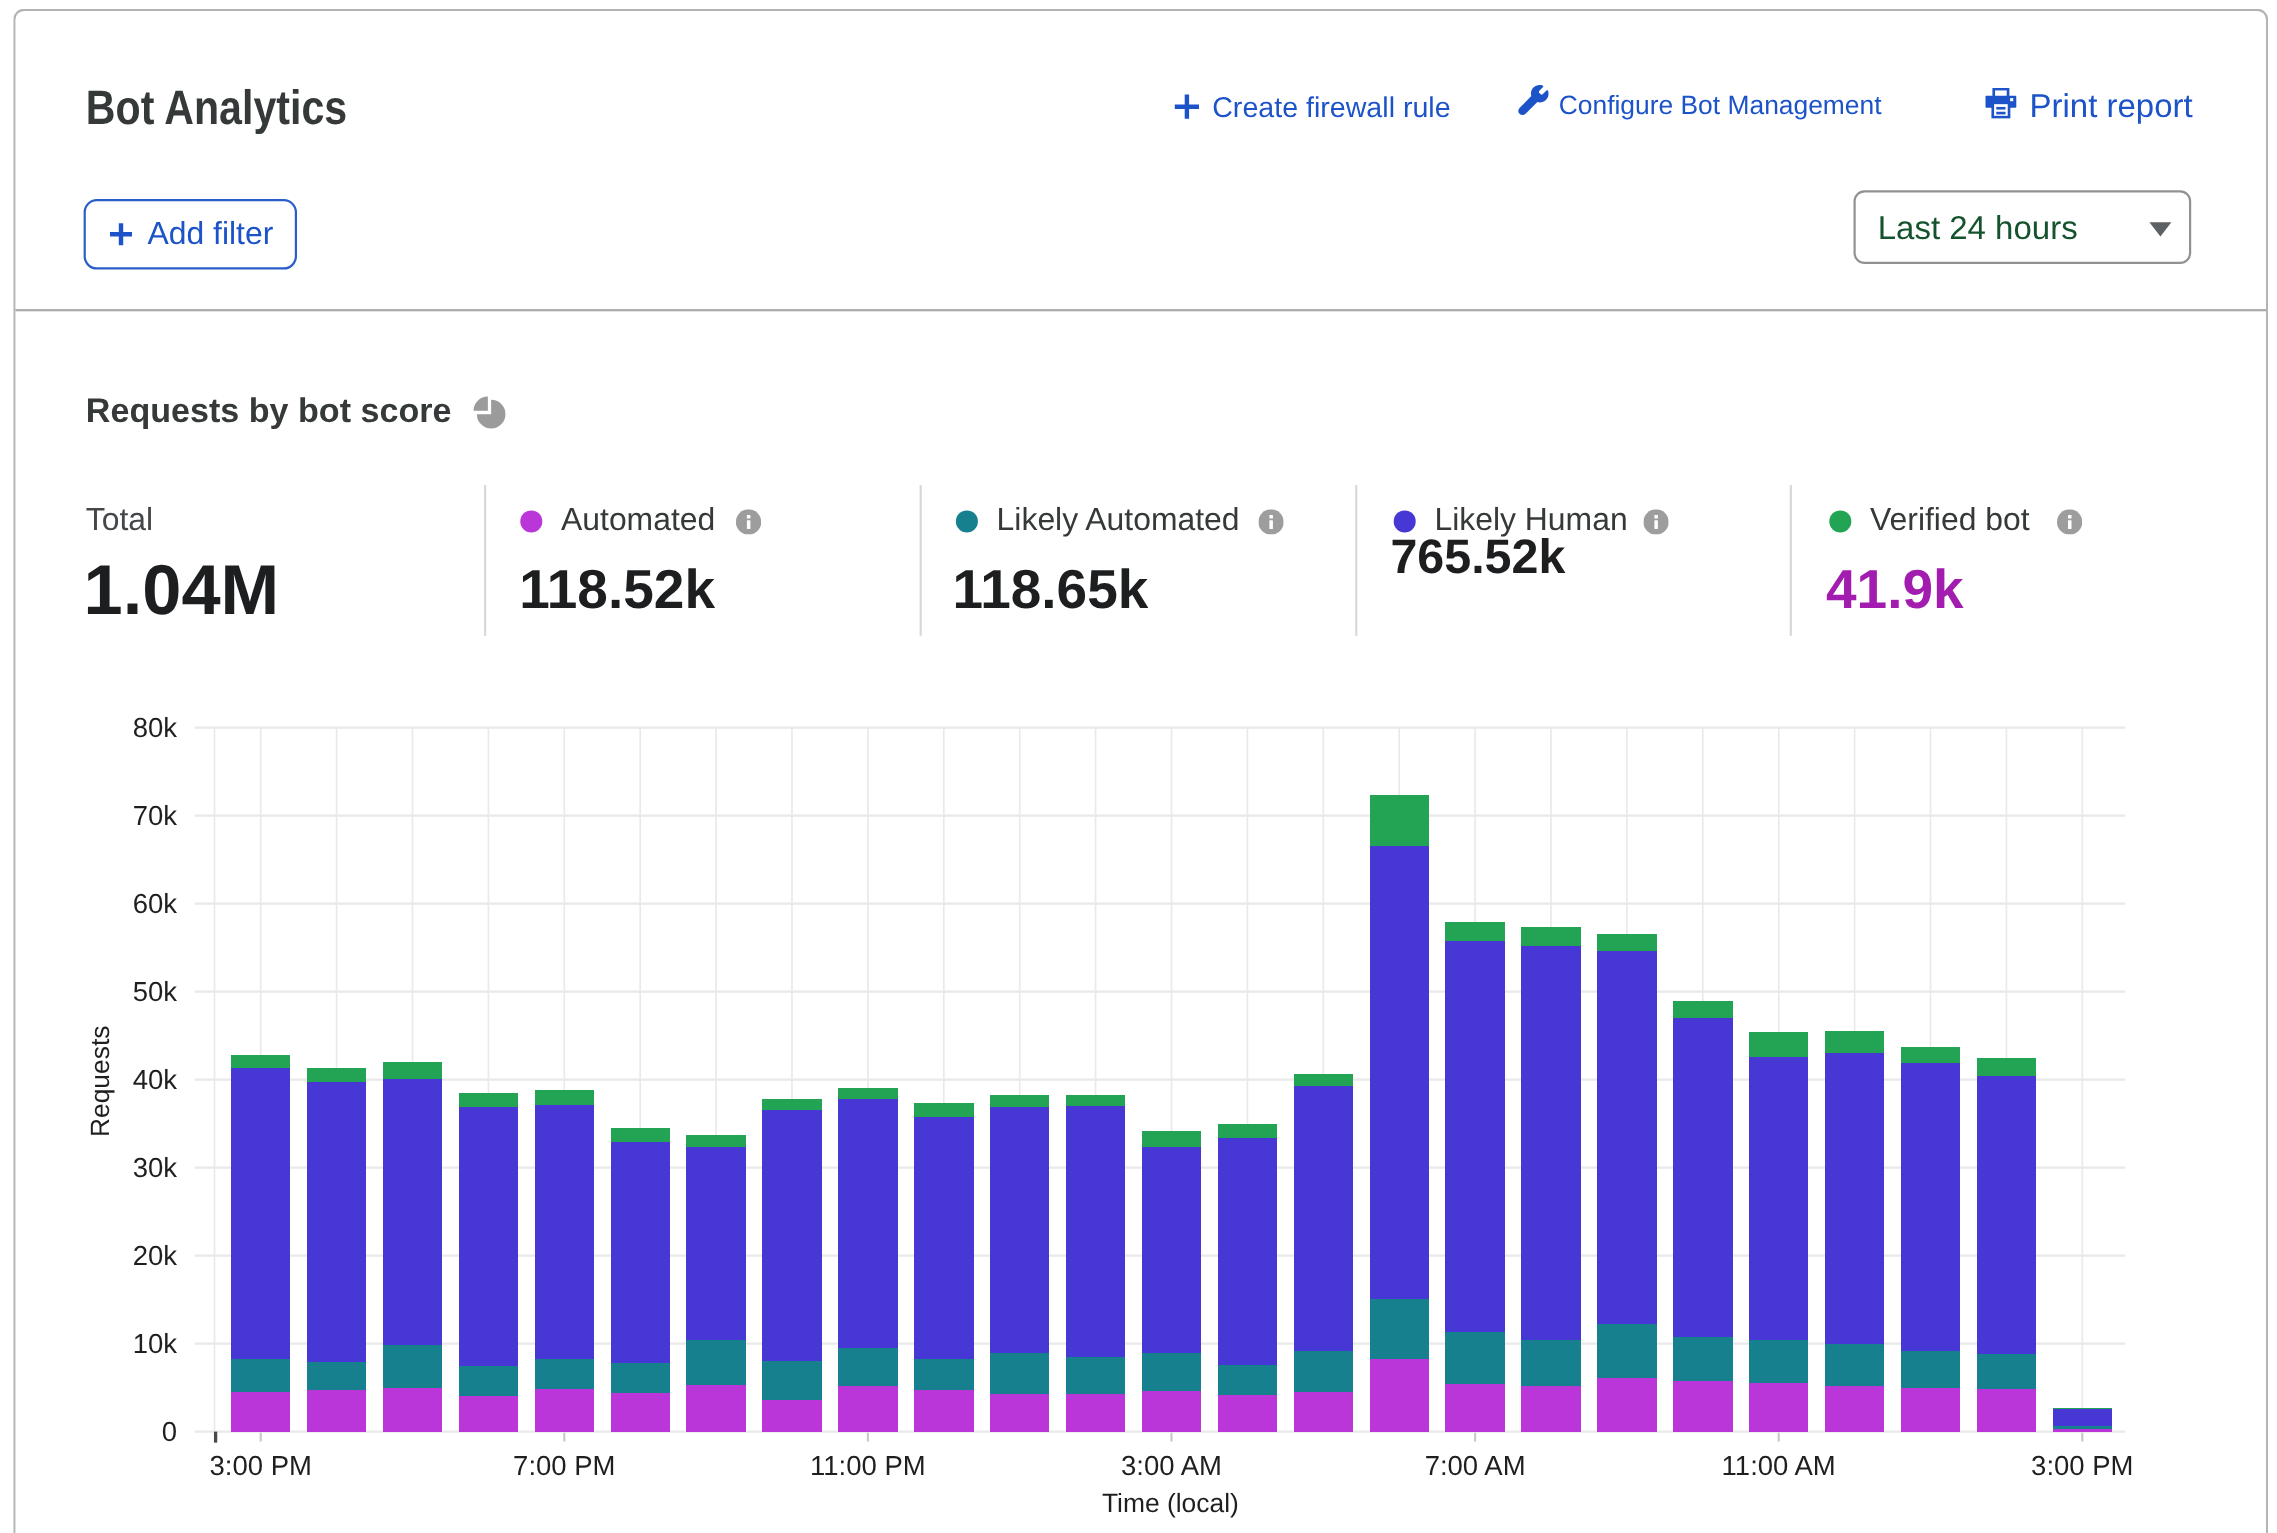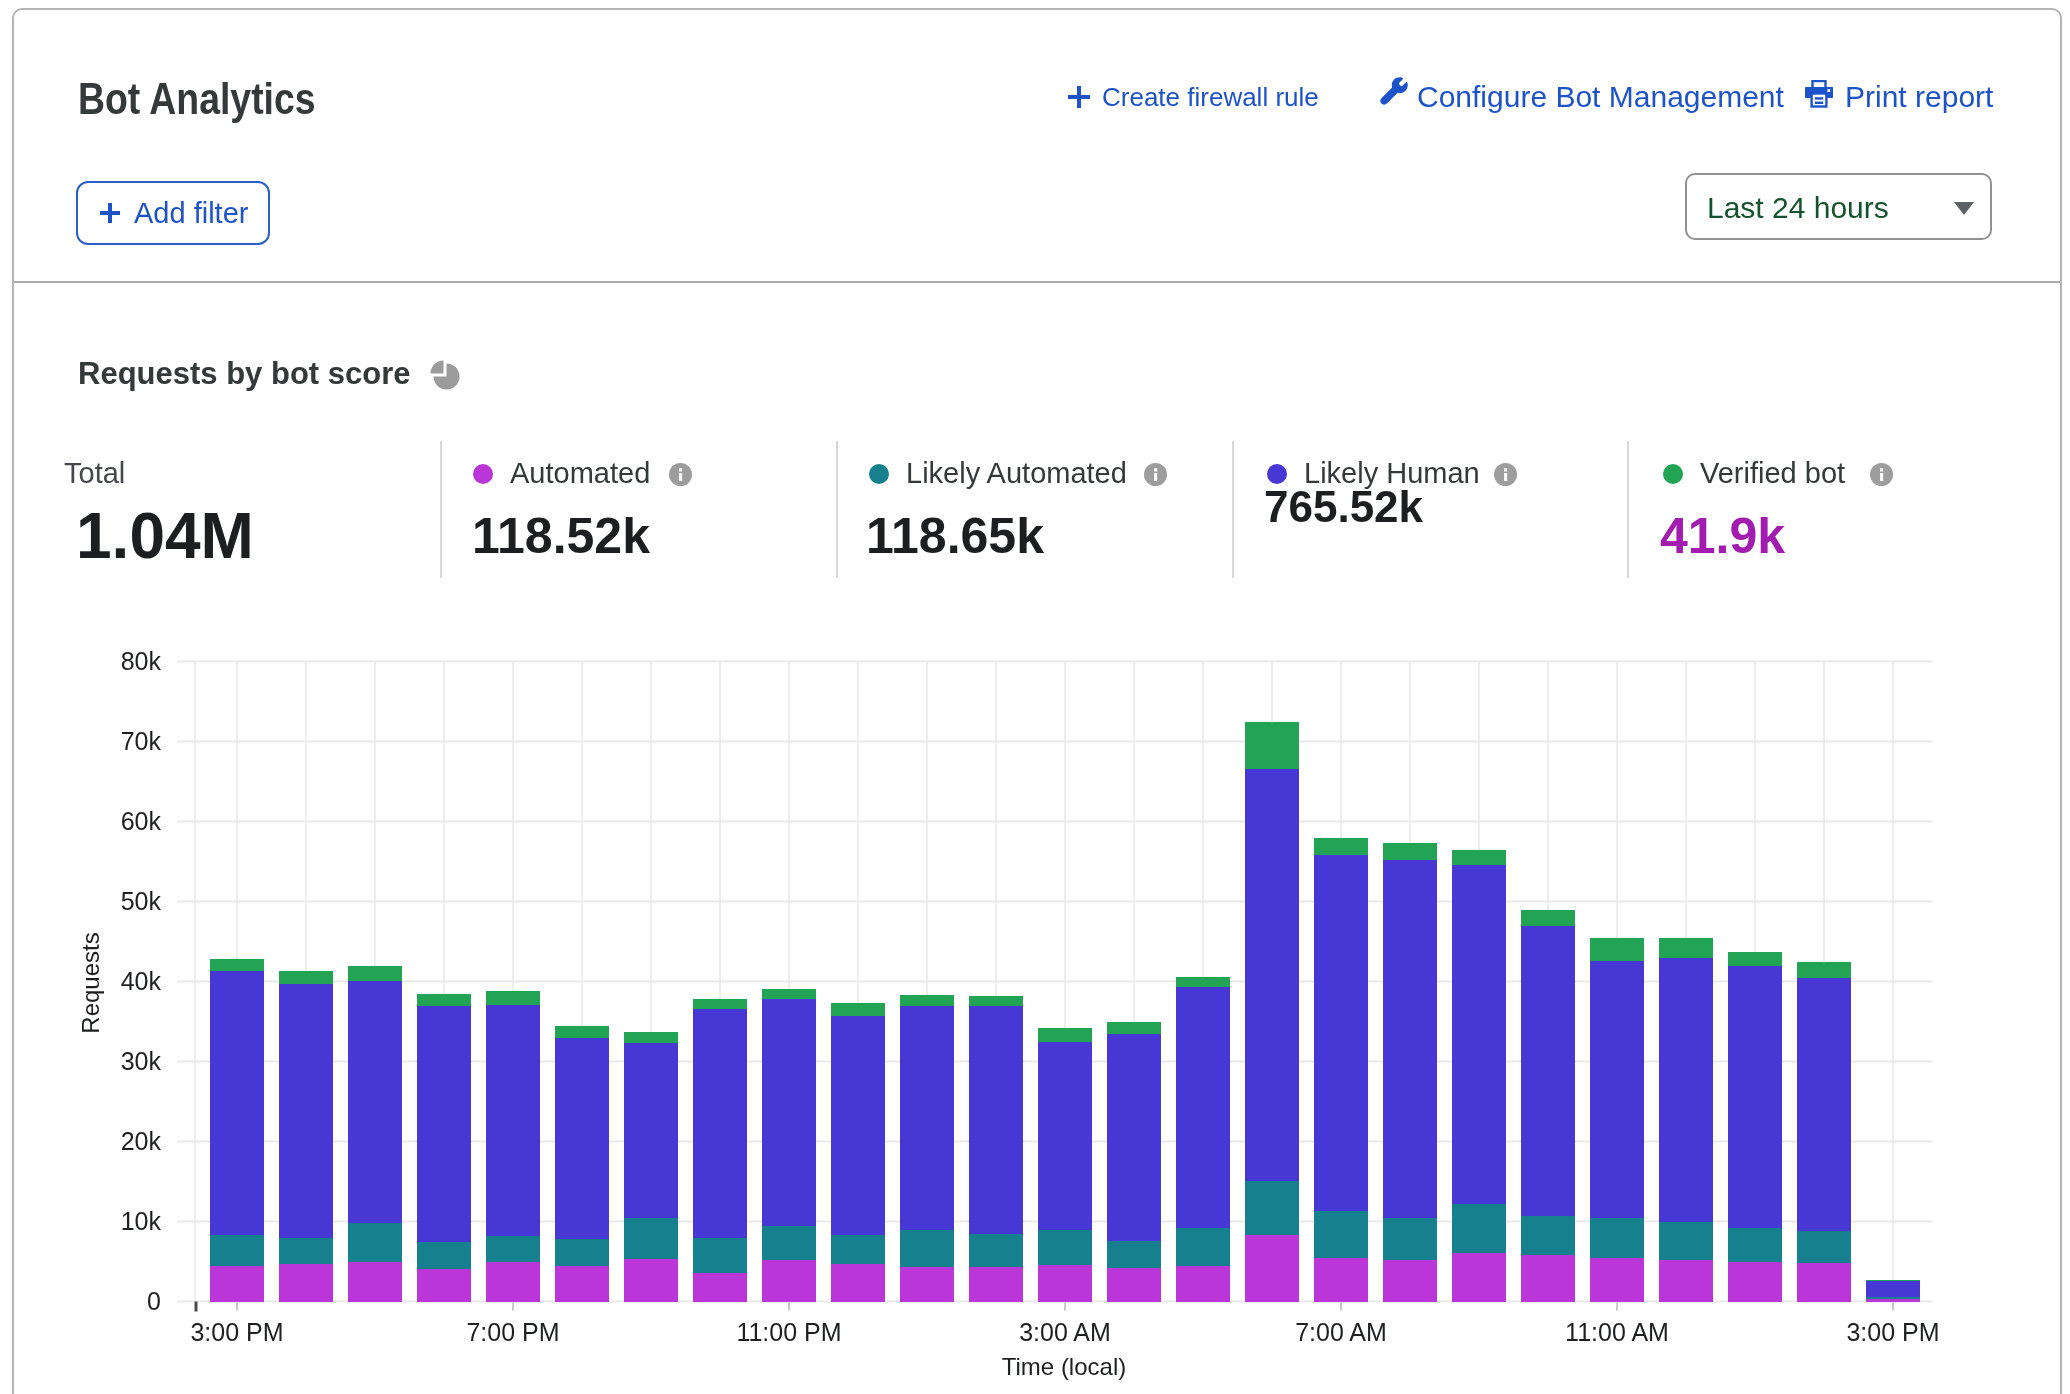--- a/index.html
+++ b/index.html
@@ -11,21 +11,21 @@
 <div class="abs" style="left:14px;top:281px;width:2046px;height:2px;background:#a9a9a9;"></div>
 <div class="abs" style="left:78px;top:76px;font-size:44px;font-weight:bold;color:#36393a;line-height:46px;transform:scaleX(0.85);transform-origin:0 0;">Bot Analytics</div>
 <svg width="24" height="24" viewBox="0 0 24 24" style="position:absolute;left:1067.0px;top:85.0px;">
     <line x1="12.0" y1="1" x2="12.0" y2="23" stroke="#1d53c8" stroke-width="4"></line>
     <line x1="1" y1="12.0" x2="23" y2="12.0" stroke="#1d53c8" stroke-width="4"></line>
   </svg>
 <div class="abs" style="left:1102px;top:81px;font-size:26px;color:#1d53c8;line-height:32px;">Create firewall rule</div>
 <svg width="30" height="30" viewBox="0 0 24 24" style="position:absolute;left:1379px;top:76px;">
 <path fill="#1d53c8" d="M22.7 5.2c-.2-.5-.8-.6-1.2-.2l-2.8 2.8c-.4.4-1 .4-1.4 0l-1.1-1.1c-.4-.4-.4-1 0-1.4L19 2.5c.4-.4.2-1-.3-1.2C18.1 1.1 17.3 1 16.5 1 13 1 10.2 3.8 10.2 7.3c0 .6.1 1.2.3 1.8L1.9 17.7c-1.2 1.2-1.2 3.1 0 4.3 .6.6 1.4.9 2.2.9s1.6-.3 2.2-.9l8.6-8.6c.6.2 1.2.3 1.8.3 3.5 0 6.3-2.8 6.3-6.3 0-.8-.1-1.5-.3-2.2z"></path>
 </svg>
-<div class="abs" style="left:1417px;top:81px;font-size:30px;color:#1d53c8;line-height:32px;">Configure Bot Management</div>
+<div class="abs" style="left:1417px;top:81px;font-size:24px;color:#1d53c8;line-height:32px;">Configure Bot Management</div>
 <svg width="30" height="28" viewBox="0 0 30 28" style="position:absolute;left:1804px;top:80px;">
 <rect x="8.5" y="1" width="13" height="8" fill="#fff" stroke="#1d53c8" stroke-width="2.4"></rect>
 <path fill="#1d53c8" d="M2 7h26c.6 0 1 .4 1 1v9c0 .6-.4 1-1 1H2c-.6 0-1-.4-1-1V8c0-.6.4-1 1-1z"></path>
 <rect x="23.4" y="9.2" width="2.8" height="2.8" fill="#fff"></rect>
 <rect x="7.6" y="13.5" width="14.8" height="13" fill="#fff" stroke="#1d53c8" stroke-width="2.4"></rect>
 <rect x="10.8" y="17.2" width="8.4" height="2.4" fill="#1d53c8"></rect>
 <rect x="10.8" y="21.6" width="8.4" height="2.4" fill="#1d53c8"></rect>
 </svg>
 <div class="abs" style="left:1845px;top:81px;font-size:30px;color:#1d53c8;line-height:32px;">Print report</div>
 <div class="abs" style="left:76px;top:181px;width:194px;height:64px;border:2px solid #2b5dc9;border-radius:12px;"></div>
@@ -41,21 +41,21 @@
   </svg>
 <div class="abs" style="left:78px;top:357px;font-size:31px;font-weight:bold;color:#36393a;line-height:33px;">Requests by bot score</div>
 <svg width="30" height="30" viewBox="0 0 30 30" style="position:absolute;left:430px;top:360px;">
 <path fill="#9b9b9b" d="M16.5 3.5 A 13 13 0 1 1 3.5 16.5 L 16.5 16.5 Z"></path>
 <path fill="#9b9b9b" d="M13.5 0.5 A 13 13 0 0 0 0.5 13.5 L 13.5 13.5 Z"></path>
 </svg>
 <div class="abs" style="left:440px;top:441px;width:2px;height:137px;background:#d8d8d8;"></div>
 <div class="abs" style="left:836px;top:441px;width:2px;height:137px;background:#d8d8d8;"></div>
 <div class="abs" style="left:1232px;top:441px;width:2px;height:137px;background:#d8d8d8;"></div>
 <div class="abs" style="left:1627px;top:441px;width:2px;height:137px;background:#d8d8d8;"></div>
-<div class="abs" style="left:64px;top:458px;font-size:29px;line-height:31px;color:#45484b;">Total</div>
+<div class="abs" style="left:78px;top:458px;font-size:29px;line-height:31px;color:#45484b;">Total</div>
 <div class="abs" style="left:76px;top:511px;font-size:64px;line-height:50px;font-weight:bold;color:#1d1e20;">1.04M</div>
 <div style="position:absolute;left:472.5px;top:464px;width:20px;height:20px;border-radius:50%;background:#bb36d9;"></div>
 <div class="abs" style="left:510px;top:458px;font-size:29px;line-height:31px;color:#36393a;">Automated</div>
 <svg width="23.0" height="23.0" viewBox="0 0 23 23" style="position:absolute;left:668.5px;top:462.5px;">
     <circle cx="11.5" cy="11.5" r="11.5" fill="#9d9d9d"></circle>
     <rect x="10" y="5.2" width="3.2" height="3.2" rx="0.5" fill="#fff"></rect>
     <rect x="10" y="10" width="3.2" height="8" rx="0.5" fill="#fff"></rect>
   </svg>
 <div class="abs" style="left:472px;top:511px;font-size:50px;line-height:50px;font-weight:bold;color:#1d1e20;">118.52k</div>
 <div style="position:absolute;left:869px;top:464px;width:20px;height:20px;border-radius:50%;background:#17808f;"></div>

